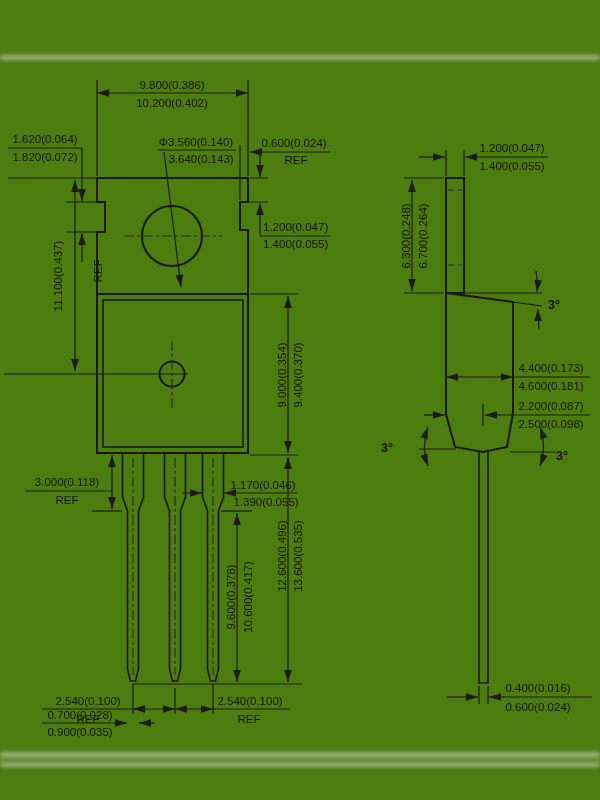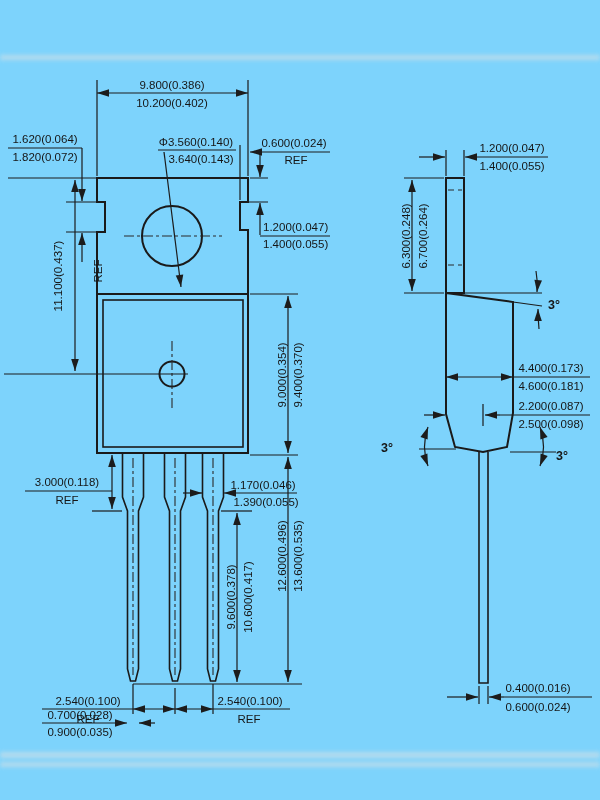--- a/index.html
+++ b/index.html
@@ -1,16 +1,16 @@
 <!DOCTYPE html>
 <html><head>
 <meta charset="utf-8">
 <style>
   html,body{margin:0;padding:0;background:#ffffff;}
-  #stage{position:relative;width:600px;height:800px;background:#7dd3fc;overflow:hidden;
+  #stage{position:relative;width:600px;height:800px;background:#4d7c0f;overflow:hidden;
          font-family:"Liberation Sans", sans-serif;}
   svg{position:absolute;left:0;top:0;}
   .part{stroke:#1a1a1a;stroke-width:2;fill:none;}
   .part2{stroke:#1a1a1a;stroke-width:1.6;fill:none;}
   .dim{stroke:#1c1c1c;stroke-width:1.2;fill:none;}
   .cl{stroke:#2a2a2a;stroke-width:1.1;fill:none;stroke-dasharray:10 3 3 3;}
   .hid{stroke:#2a2a2a;stroke-width:1.1;fill:none;stroke-dasharray:6 4;}
   text{font-family:"Liberation Sans", sans-serif;font-size:11.5px;fill:#161616;}
   .t{text-anchor:middle;}
   .ts{text-anchor:start;}

